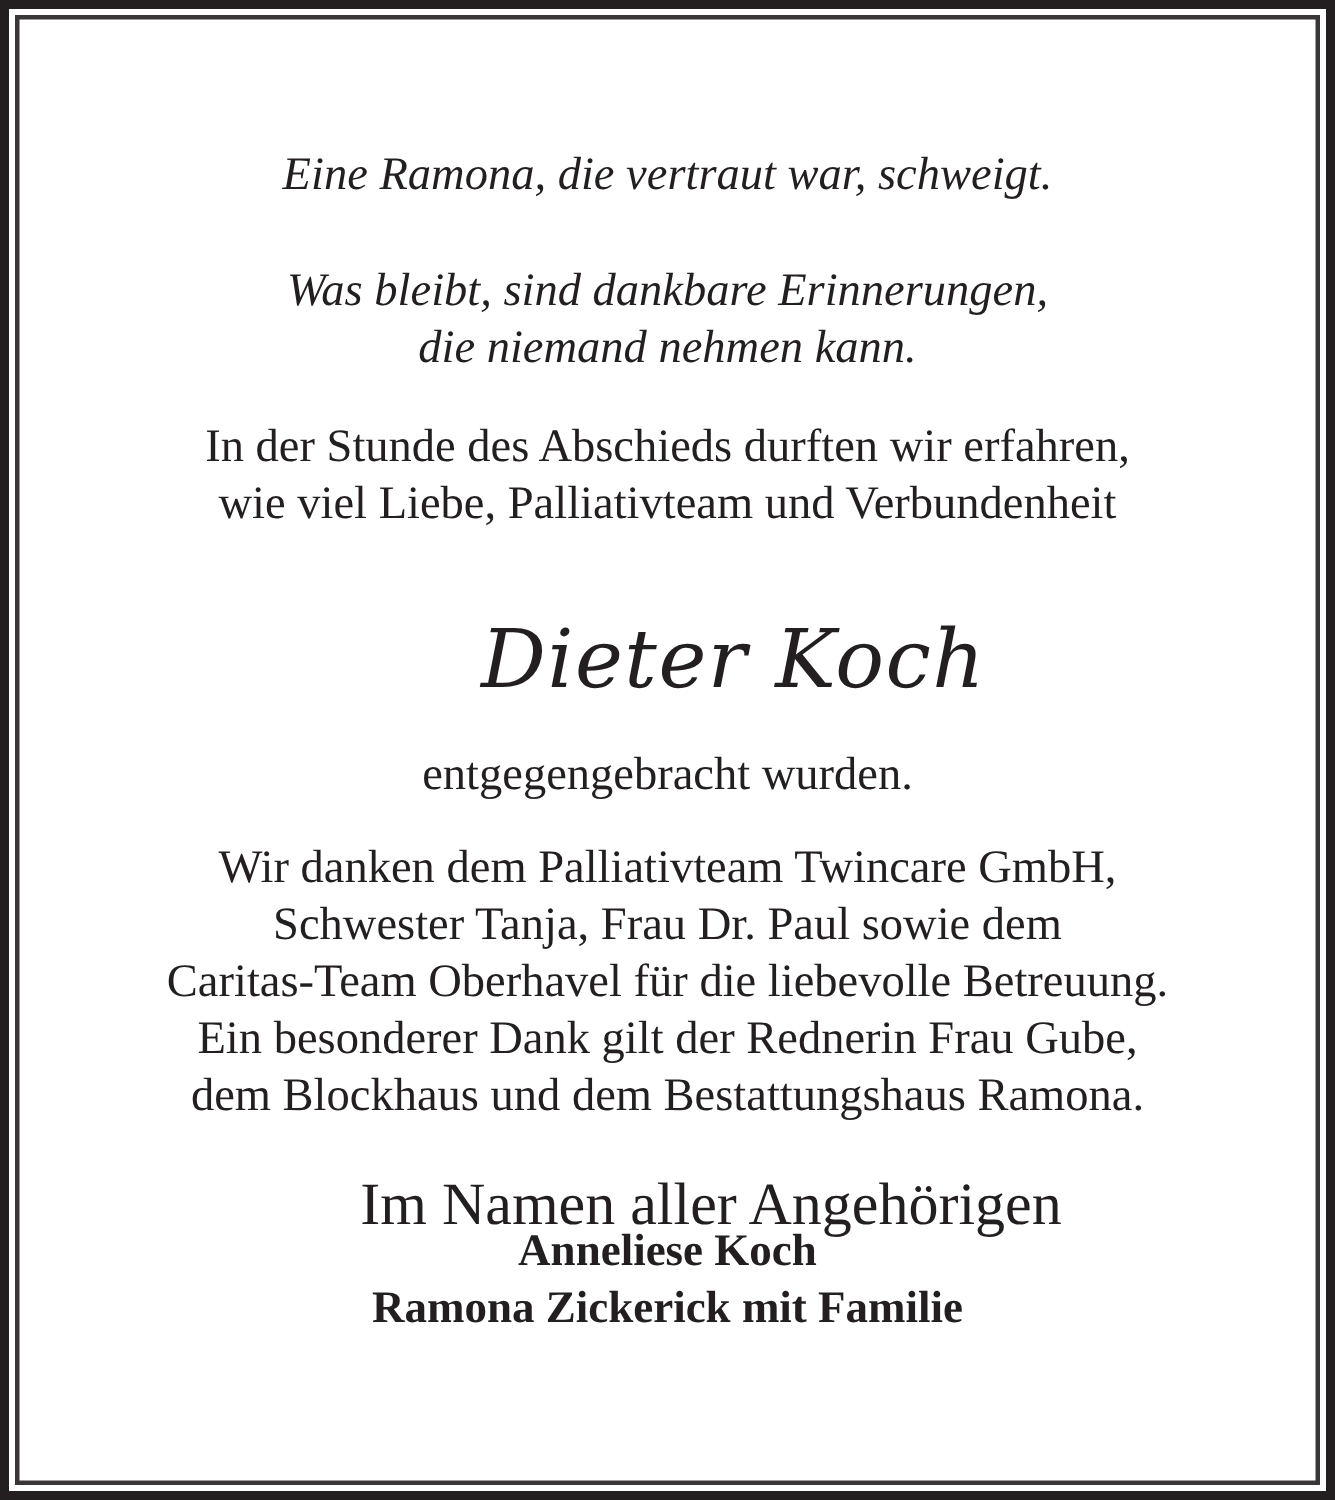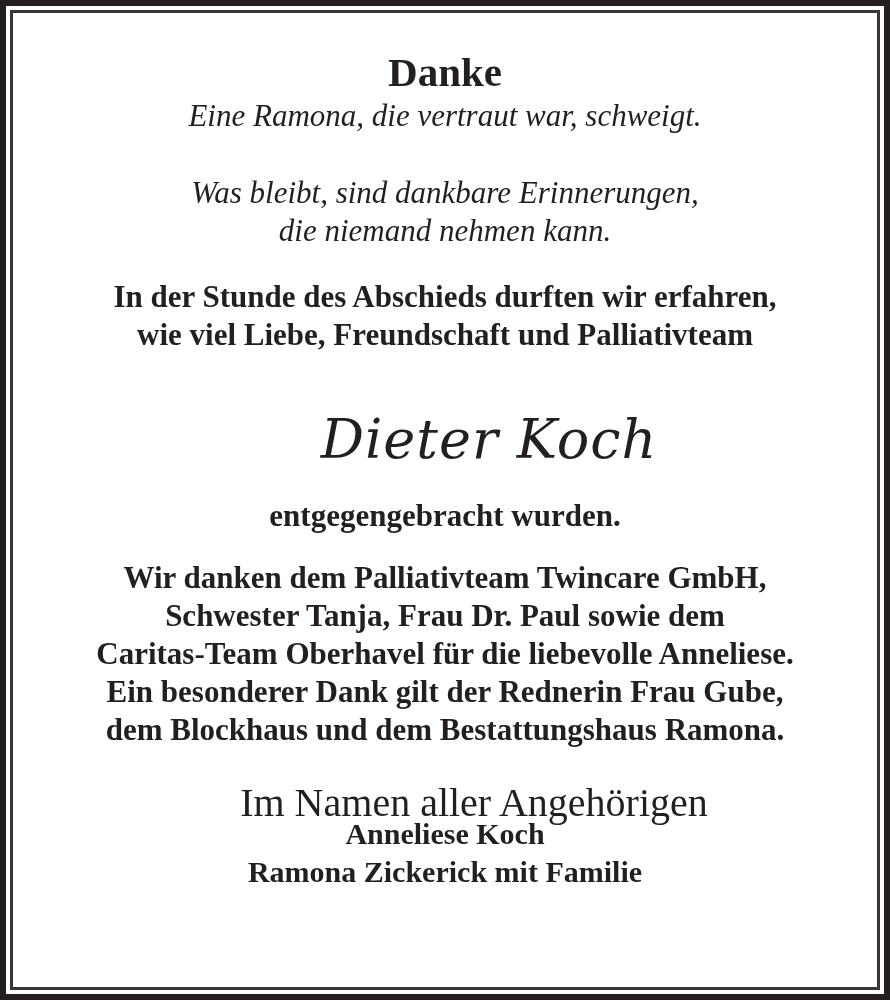--- a/index.html
+++ b/index.html
@@ -13,51 +13,50 @@
     box-sizing: border-box; border: 3px solid #3a3637;
   }
   .content {
     position: absolute; left: 0; top: 0; width: 890px; height: 1000px;
     color: #231f20; text-align: center;
     font-family: "Liberation Serif", "DejaVu Serif", serif;
   }
   .line { position: absolute; left: 0; width: 890px; white-space: nowrap; }
   .title { font-weight: bold; font-size: 41px; top: 48px; letter-spacing: 0px; }
   .poem { font-style: italic; font-size: 31px; }
-  .body { font-size: 31px; font-weight: bold; }
+  .body { font-size: 31px; }
   .sig { font-size: 40px; padding-left: 29px; }
   .sig-bold { font-size: 30px; font-weight: bold; text-align: center; }
   .script {
     font-family: "DejaVu Serif", serif; font-style: italic; font-size: 54px;
     top: 408px; letter-spacing: 1px; font-weight: normal; padding-left: 44px;
   }
 </style>
 </head>
 <body>
 
 <div class="frame-outer"></div>
 <div class="frame-inner"></div>
 
 <div class="content">
-  <div class="line title">Danke</div>
 
   <div class="line poem" style="top:98px">Eine Ramona, die vertraut war, schweigt.</div>
   <div class="line poem" style="top:175px">Was bleibt, sind dankbare Erinnerungen,</div>
   <div class="line poem" style="top:213px">die niemand nehmen kann.</div>
 
   <div class="line body" style="top:279px">In der Stunde des Abschieds durften wir erfahren,</div>
-  <div class="line body" style="top:317px">wie viel Liebe, Freundschaft und Palliativteam</div>
+  <div class="line body" style="top:317px">wie viel Liebe, Palliativteam und Verbundenheit</div>
 
   <div class="line script">Dieter Koch</div>
 
   <div class="line body" style="top:498px">entgegengebracht wurden.</div>
 
   <div class="line body" style="top:560px">Wir danken dem Palliativteam Twincare GmbH,</div>
   <div class="line body" style="top:598px">Schwester Tanja, Frau Dr. Paul sowie dem</div>
-  <div class="line body" style="top:636px">Caritas-Team Oberhavel für die liebevolle Anneliese.</div>
+  <div class="line body" style="top:636px">Caritas-Team Oberhavel für die liebevolle Betreuung.</div>
   <div class="line body" style="top:674px">Ein besonderer Dank gilt der Rednerin Frau Gube,</div>
   <div class="line body" style="top:712px">dem Blockhaus und dem Bestattungshaus Ramona.</div>
 
   <div class="line sig" style="top:779px">Im Namen aller Angehörigen</div>
   <div class="line sig-bold" style="top:817px">Anneliese Koch</div>
   <div class="line sig-bold" style="top:855px">Ramona Zickerick mit Familie</div>
 
 </div>
 
 </body></html>

